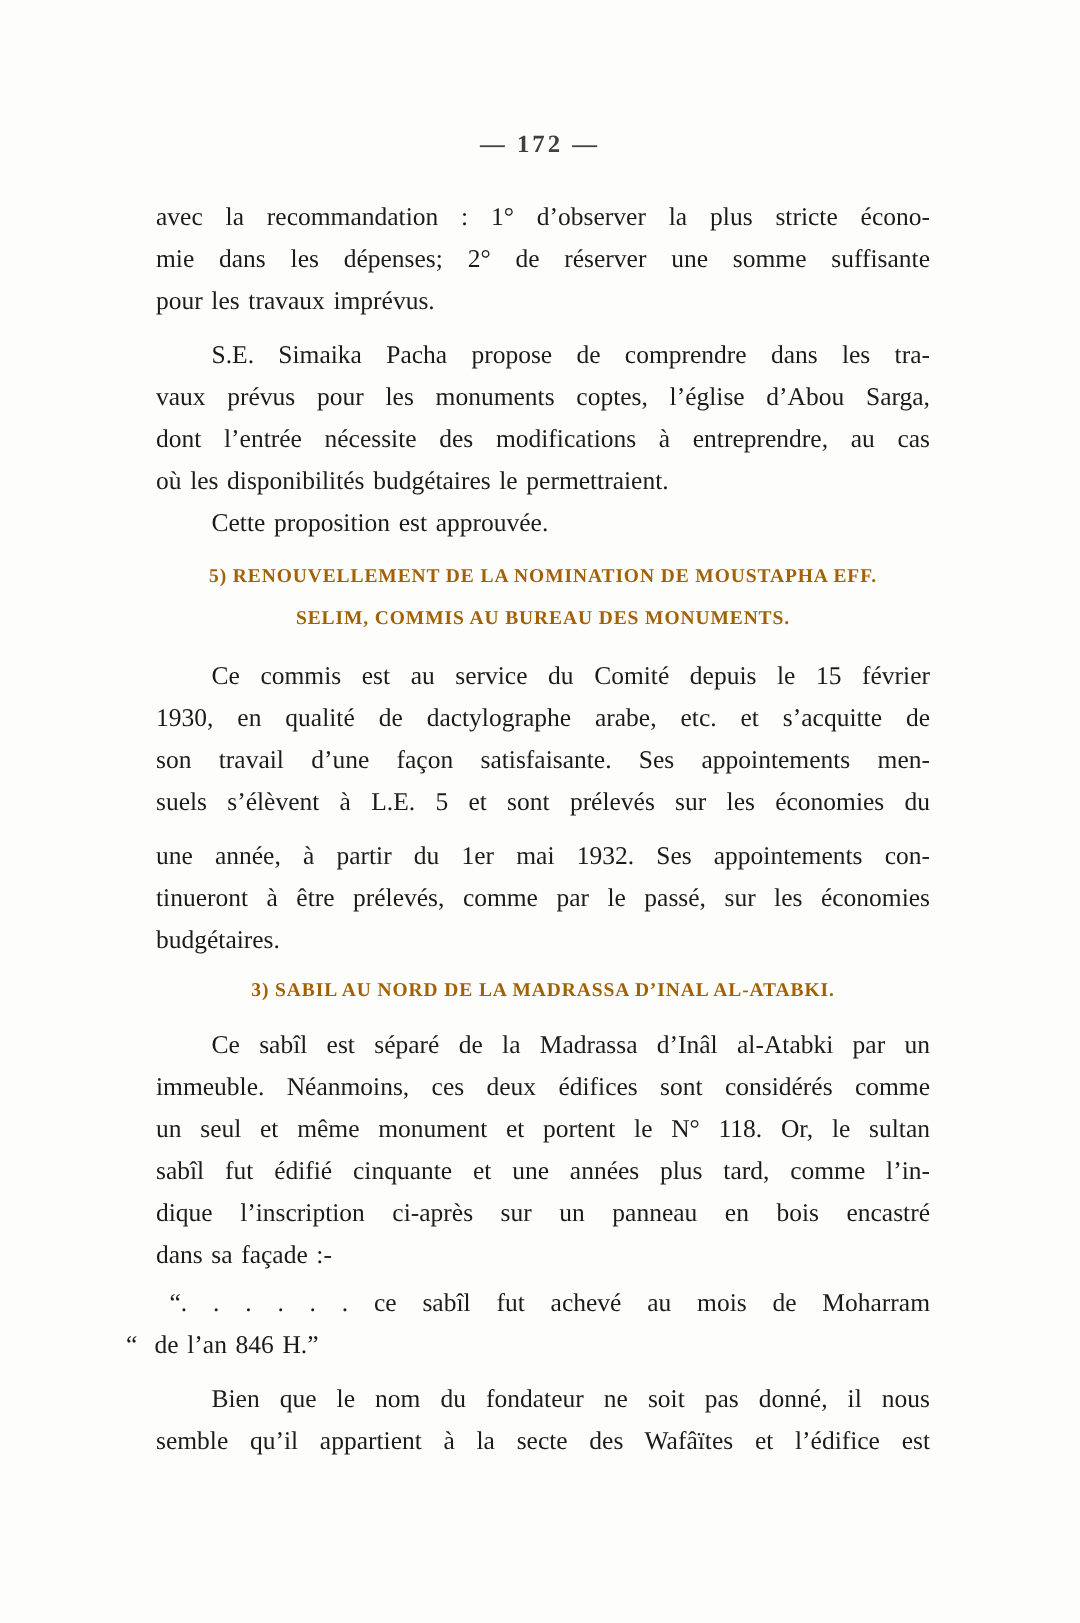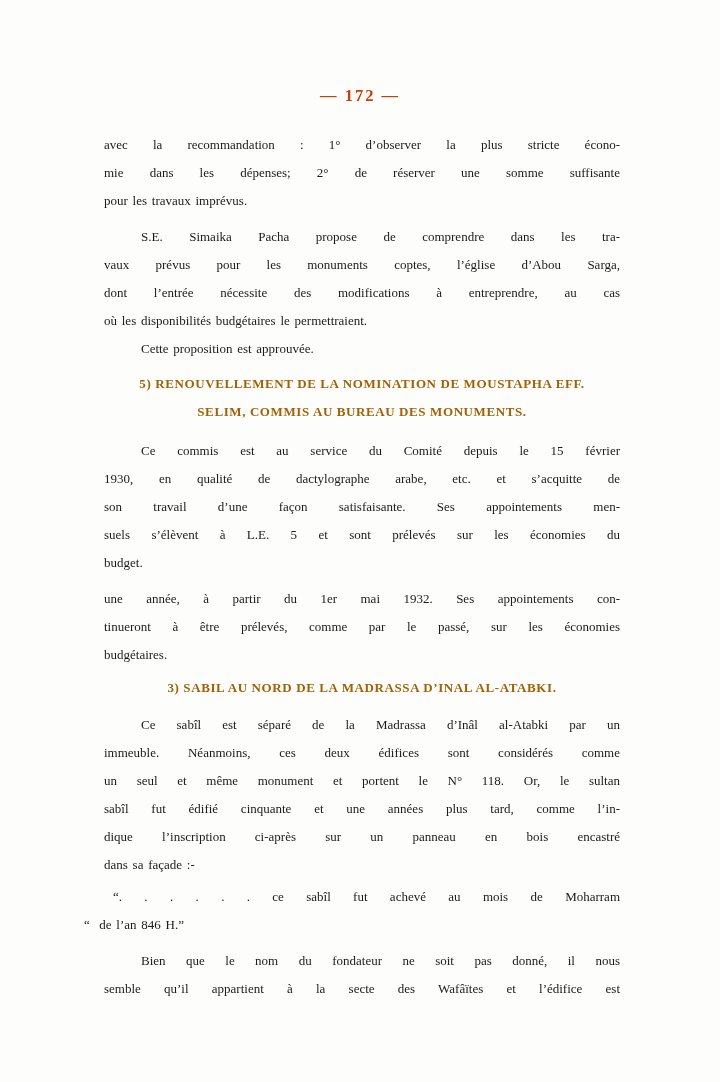--- a/index.html
+++ b/index.html
@@ -20,28 +20,28 @@
     height: 1082px;
     overflow: hidden;
     background: #fdfdfb;
   }
   .pageno {
     padding-top: 86px;
     text-align: center;
     font-size: 16.5px;
     font-weight: bold;
     letter-spacing: 2px;
-    color: #c2410c;
+    color: #404040;
   }
   .col {
     width: 516px;
     margin-left: 104px;
   }
   .para {
-    font-size: 13px;
+    font-size: 17px;
     line-height: 28px;
     word-spacing: 1.5px;
   }
   .ln {
     min-height: 28px;
     text-align: justify;
     text-align-last: justify;
     white-space: normal;
   }
   .ln.first   { text-indent: 37px; }
@@ -100,21 +100,20 @@
     <div class="heading h1blk">
       <div class="ln">5)  RENOUVELLEMENT DE LA NOMINATION DE MOUSTAPHA EFF.</div>
       <div class="ln">SELIM, COMMIS AU BUREAU DES MONUMENTS.</div>
     </div>
 
     <div class="para p4">
       <div class="ln first">Ce commis est au service du Comité depuis le  15  février</div>
       <div class="ln">1930, en qualité de dactylographe arabe, etc. et s’acquitte de</div>
       <div class="ln">son travail d’une façon satisfaisante.  Ses appointements men-</div>
       <div class="ln">suels s’élèvent à L.E. 5 et sont prélevés sur les  économies  du</div>
-      <div class="ln last">budget.</div>
     </div>
 
     <div class="para p5">
       <div class="ln">une année, à partir du 1er mai 1932.  Ses appointements con-</div>
       <div class="ln">tinueront à être prélevés, comme par le passé, sur les économies</div>
       <div class="ln last">budgétaires.</div>
     </div>
 
     <div class="heading h2blk">
       <div class="ln">3)  SABIL AU NORD DE LA MADRASSA D’INAL AL-ATABKI.</div>

